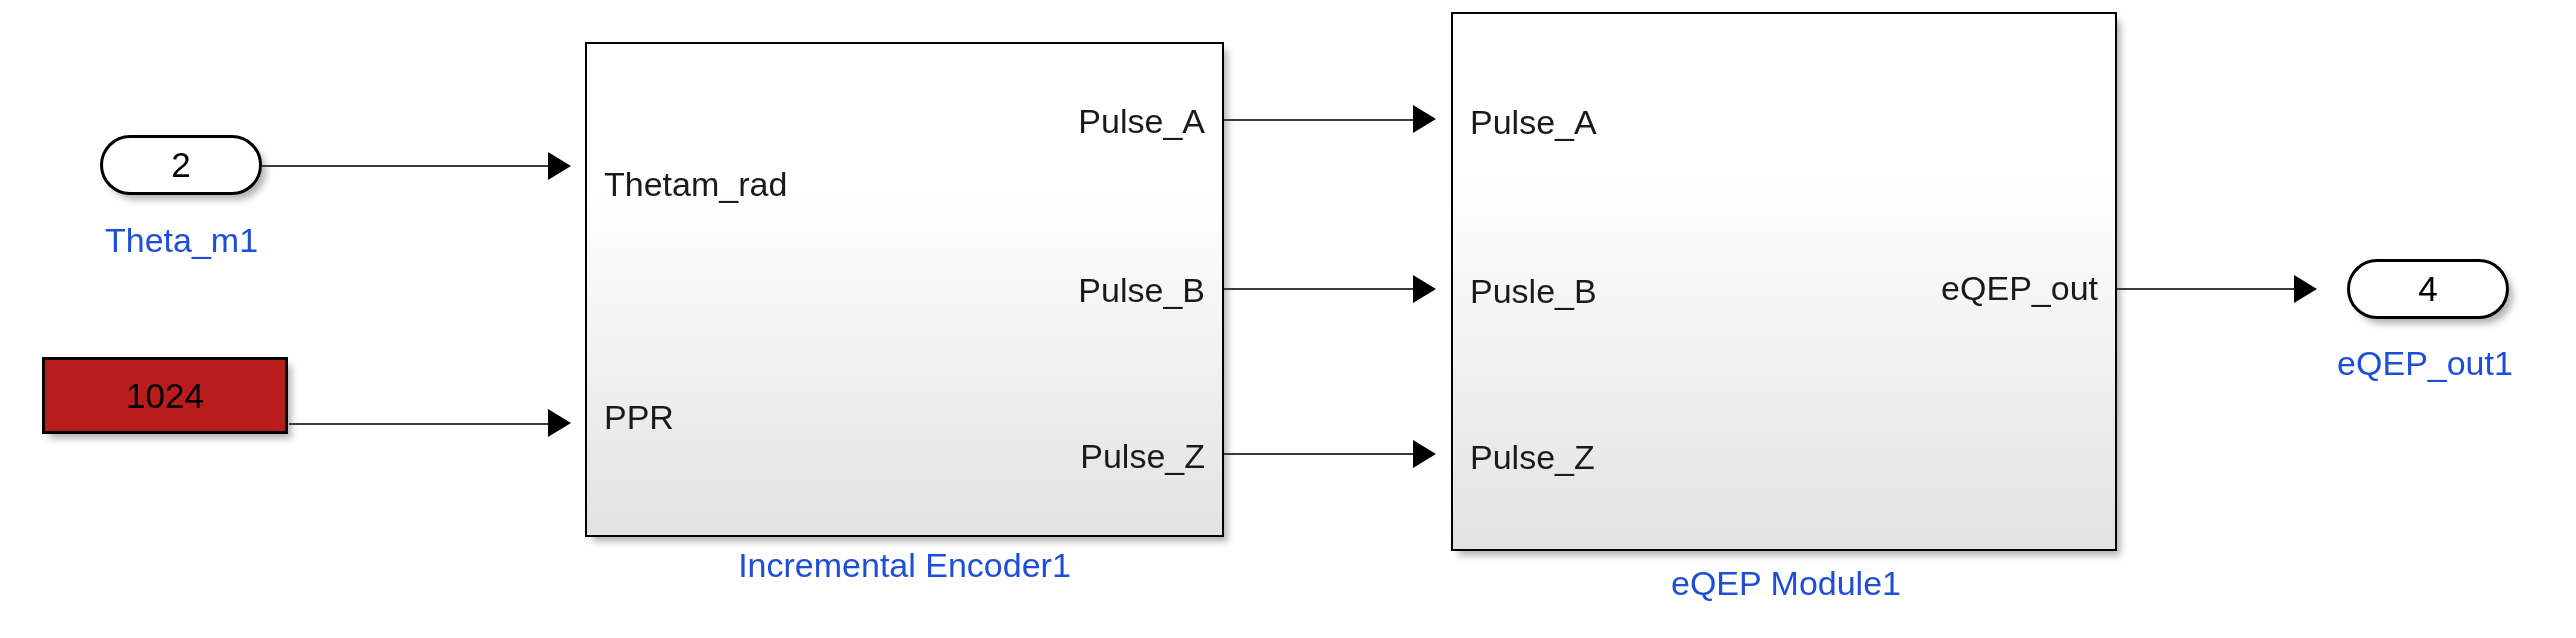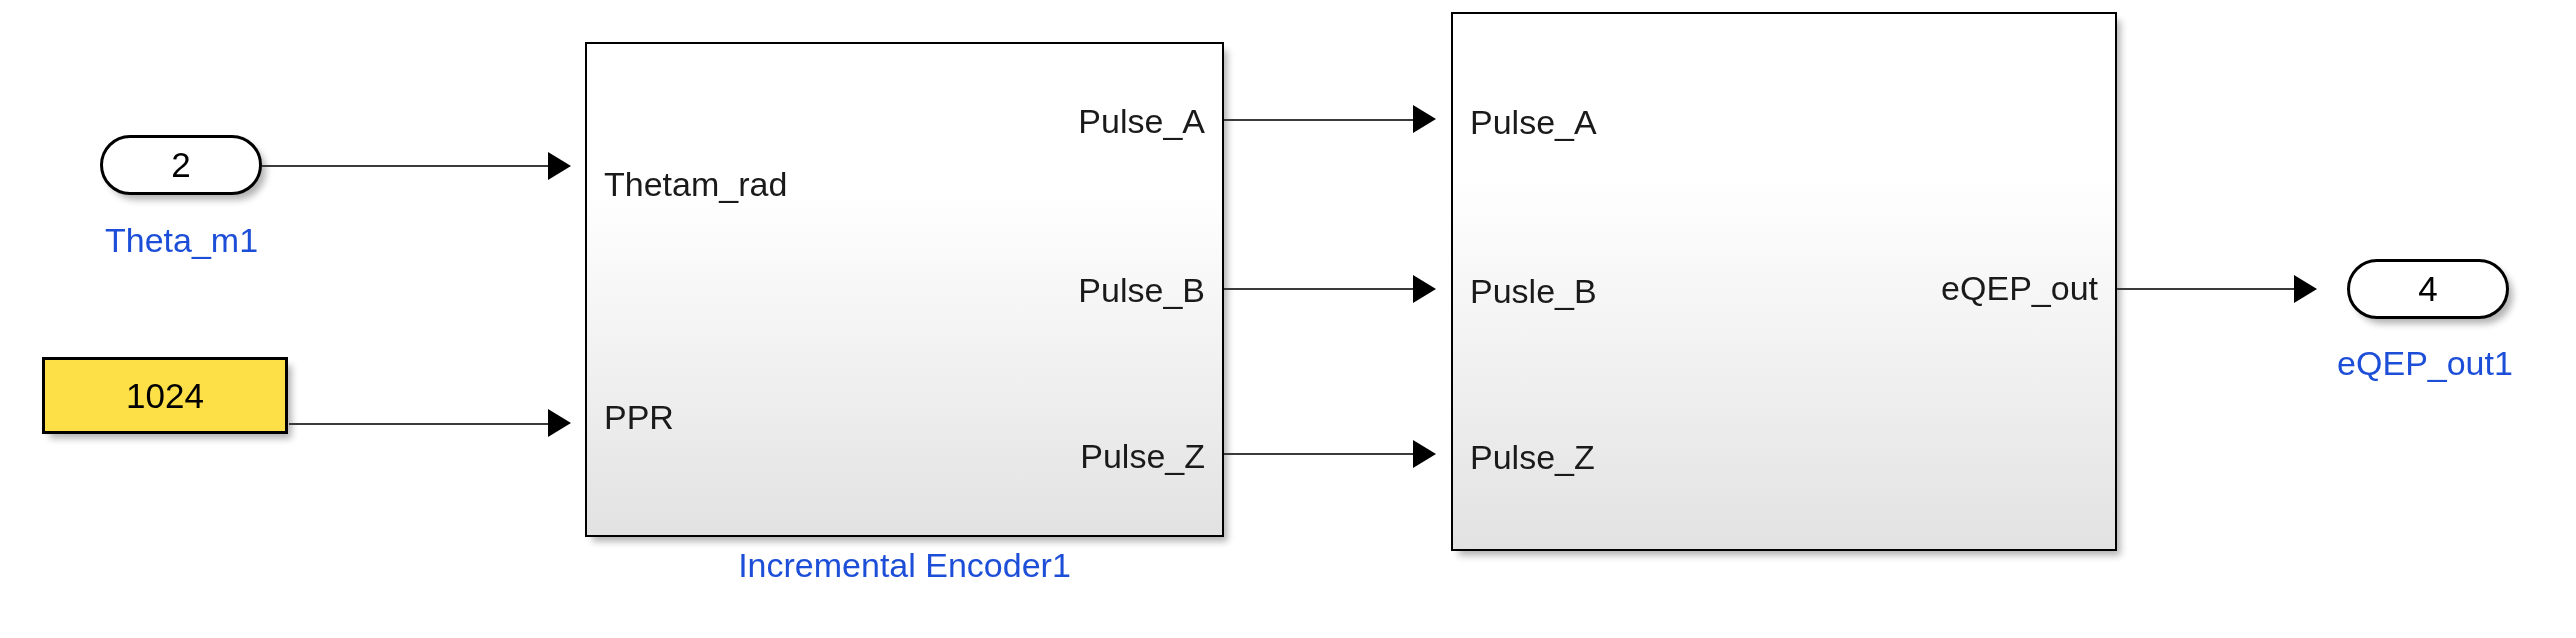--- a/index.html
+++ b/index.html
@@ -48,21 +48,21 @@
     border-radius: 769px;
     display: flex;
     align-items: center;
     justify-content: center;
     font-size: 35px;
     box-shadow: 5.4px 6.2px 7px -1.5px rgba(0,0,0,0.30);
   }
 
   
   .constant {
-    background: #fde047;
+    background: #b91c1c;
     border: 3.8px solid #000000;
     display: flex;
     align-items: center;
     justify-content: center;
     font-size: 35px;
     box-shadow: 5.4px 6.2px 7px -1.5px rgba(0,0,0,0.30);
   }
 
   
   .caption {
@@ -136,20 +136,21 @@
   <div class="node subsystem" style="left:1451px; top:11.5px; width:666px; height:539px;">
 
     <span class="port-label in" style="top:108px;">Pulse_A</span>
 
     <span class="port-label in" style="top:277px;">Pusle_B</span>
 
     <span class="port-label in" style="top:443px;">Pulse_Z</span>
 
     <span class="port-label out" style="top:274px;">eQEP_out</span>
   </div>
+  <div class="caption" style="left:1532px; top:566px; width:508px;">eQEP Module1</div>
 
   <div class="wire" style="left:2117px; top:288px; width:181px;"></div>
   <div class="arrow" style="left:2294px; top:289px;"></div>
 
   <div class="node stadium" style="left:2347px; top:259px; width:162px; height:60px;">
     <span>4</span>
   </div>
   <div class="caption" style="left:2271px; top:346px; width:308px;">eQEP_out1</div>
 
 </div>

